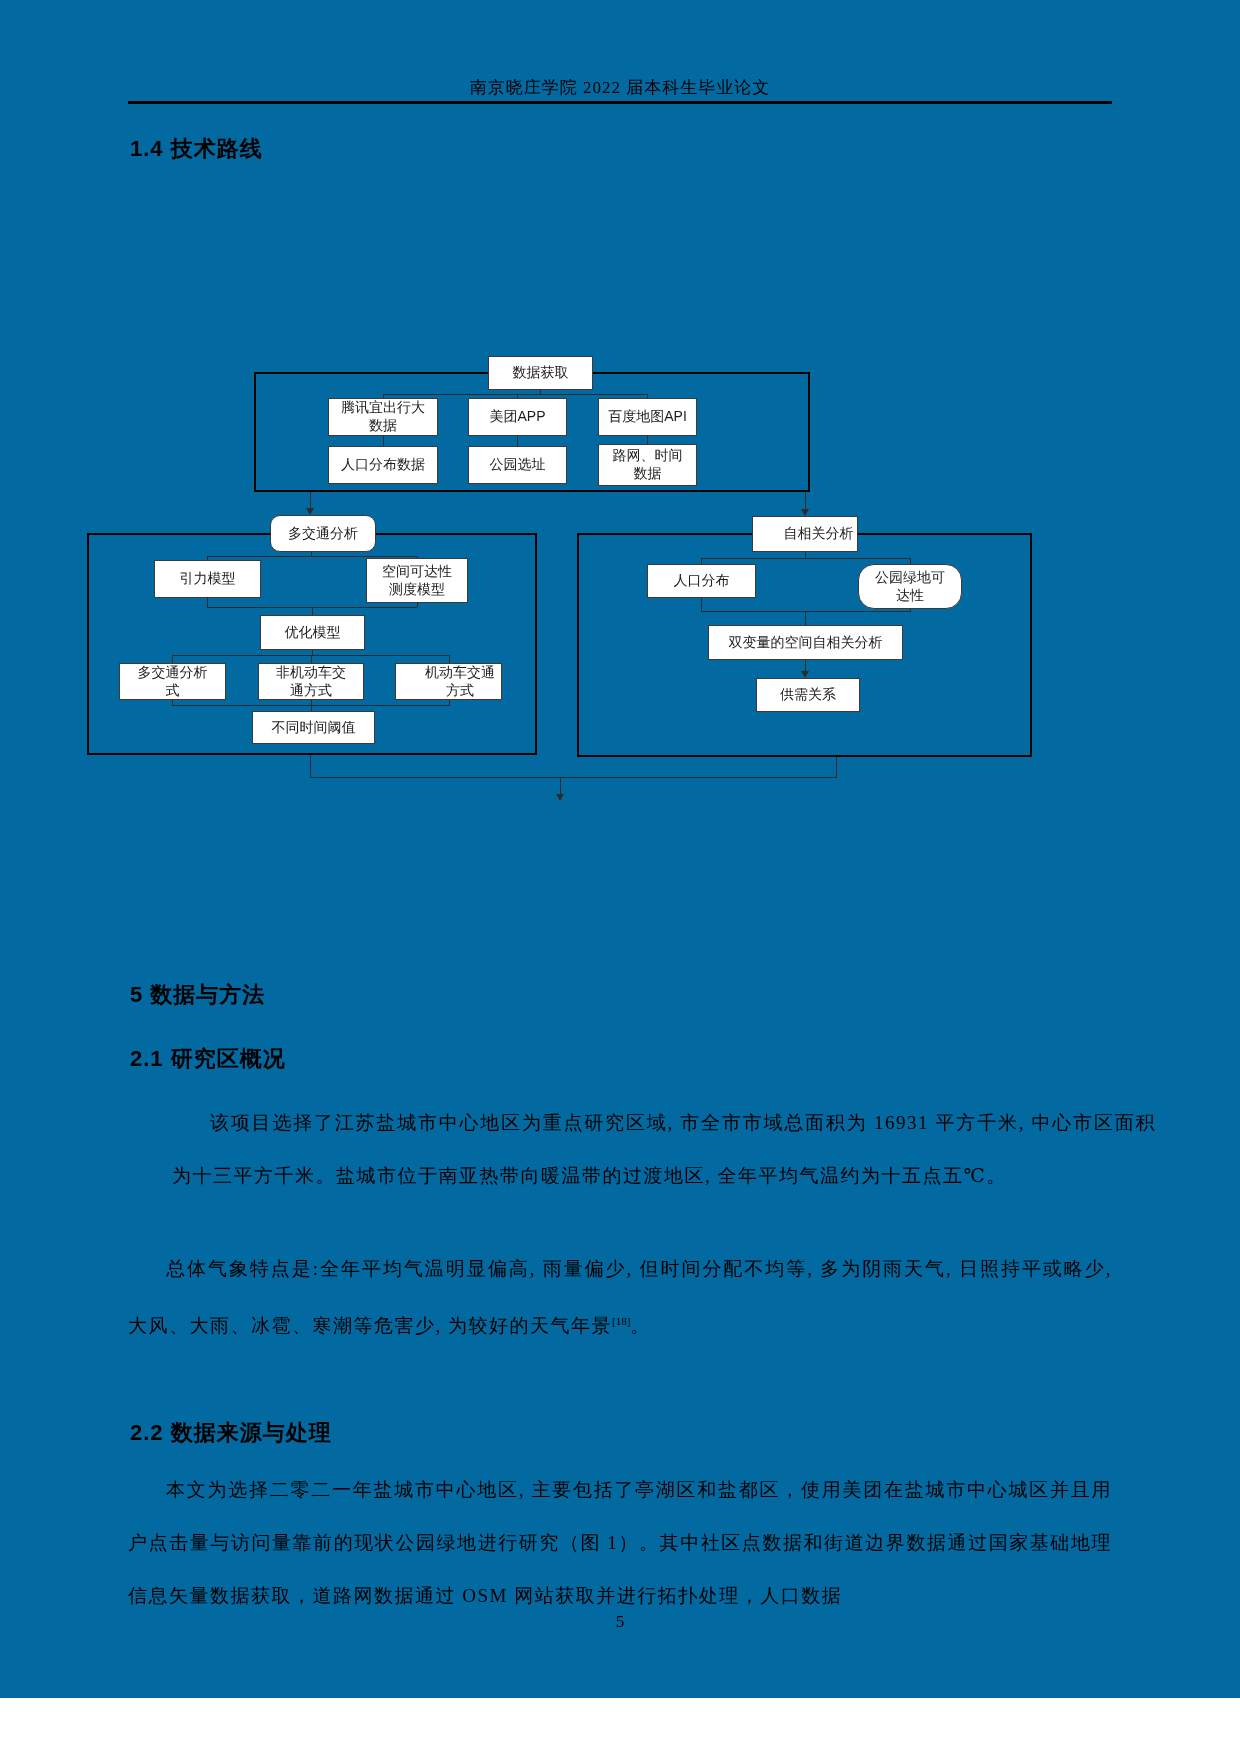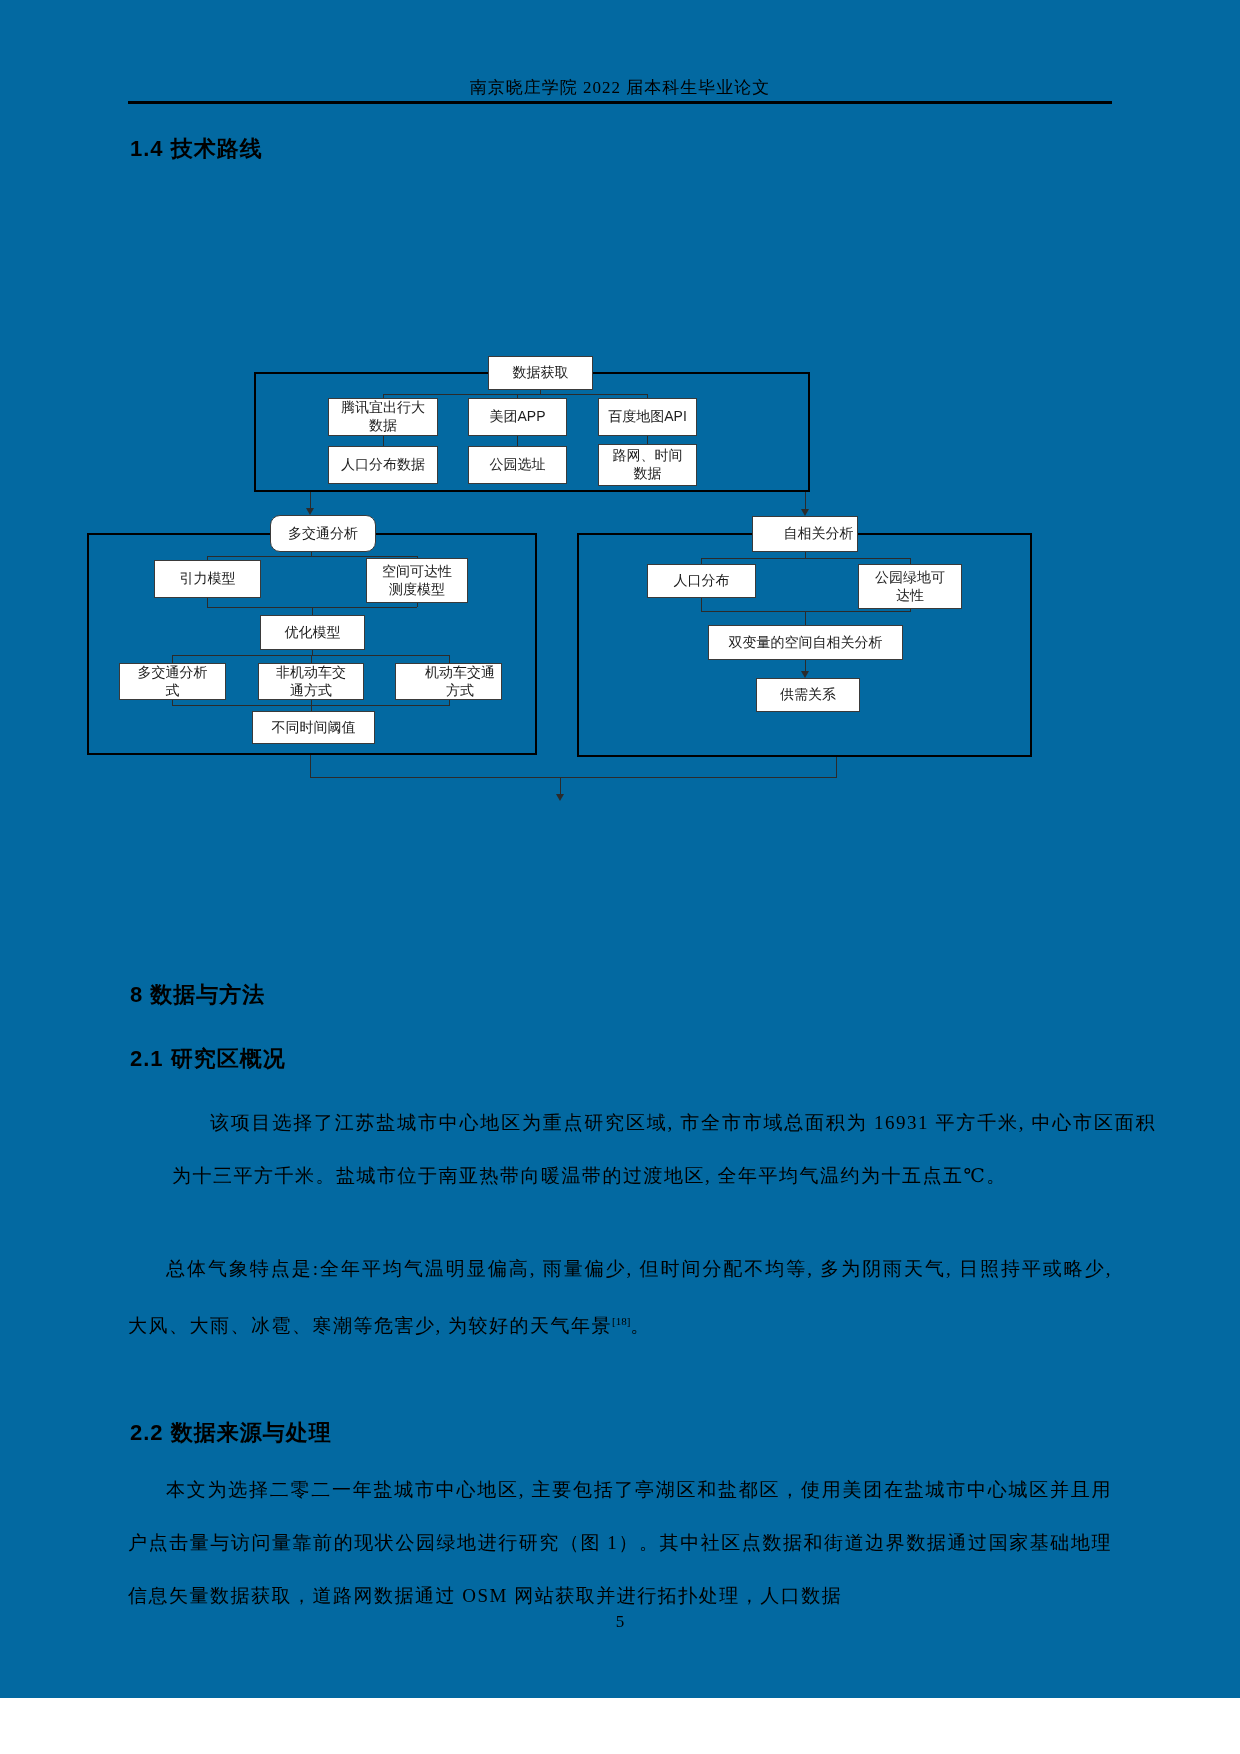--- a/index.html
+++ b/index.html
@@ -134,28 +134,28 @@
     <div class="fc-box" style="left:260px;top:300px;width:105px;height:35px;">优化模型</div>
     <div class="fc-box" style="left:119px;top:348px;width:107px;height:37px;">多交通分析
 式</div>
     <div class="fc-box" style="left:258px;top:348px;width:106px;height:37px;">非机动车交
 通方式</div>
     <div class="fc-box" style="left:395px;top:348px;width:107px;height:37px;padding-left:24px;">机动车交通
 方式</div>
     <div class="fc-box" style="left:252px;top:396px;width:123px;height:33px;">不同时间阈值</div>
 
     <div class="fc-box" style="left:647px;top:249px;width:109px;height:34px;">人口分布</div>
-    <div class="fc-box" style="left:858px;top:249px;width:104px;height:45px;">公园绿地可
+    <div class="fc-box" style="left:858px;top:249px;width:104px;height:45px;border-radius:16px;">公园绿地可
 达性</div>
     <div class="fc-box" style="left:708px;top:310px;width:195px;height:35px;">双变量的空间自相关分析</div>
     <div class="fc-box" style="left:756px;top:363px;width:104px;height:34px;">供需关系</div>
 
   </div>
 
-  <div class="h-sec" style="top:980px;">8 数据与方法</div>
+  <div class="h-sec" style="top:980px;">5 数据与方法</div>
   <div class="h-sec" style="top:1044px;">2.1 研究区概况</div>
 
   <div class="body-par" style="top:1096px;margin-left:44px;">该项目选择了江苏盐城市中心地区为重点研究区域, 市全市市域总面积为 16931 平方千米, 中心市区面积为十三平方千米。盐城市位于南亚热带向暖温带的过渡地区, 全年平均气温约为十五点五℃。</div>
 
   <div class="body-par" style="top:1242px;"><span>总体气象特点是:全年平均气温明显偏高, 雨量偏少, 但时间分配不均等, 多为阴雨天气, 日照持平或略少, 大风、大雨、冰雹、寒潮等危害少, 为较好的天气年景</span><sup>[18]</sup><span>。</span></div>
 
   <div class="h-sec" style="top:1418px;">2.2 数据来源与处理</div>
 
   <div class="body-par" style="top:1463px;">本文为选择二零二一年盐城市中心地区, 主要包括了亭湖区和盐都区，使用美团在盐城市中心城区并且用户点击量与访问量靠前的现状公园绿地进行研究（图 1）。其中社区点数据和街道边界数据通过国家基础地理信息矢量数据获取，道路网数据通过 OSM 网站获取并进行拓扑处理，人口数据</div>
 

